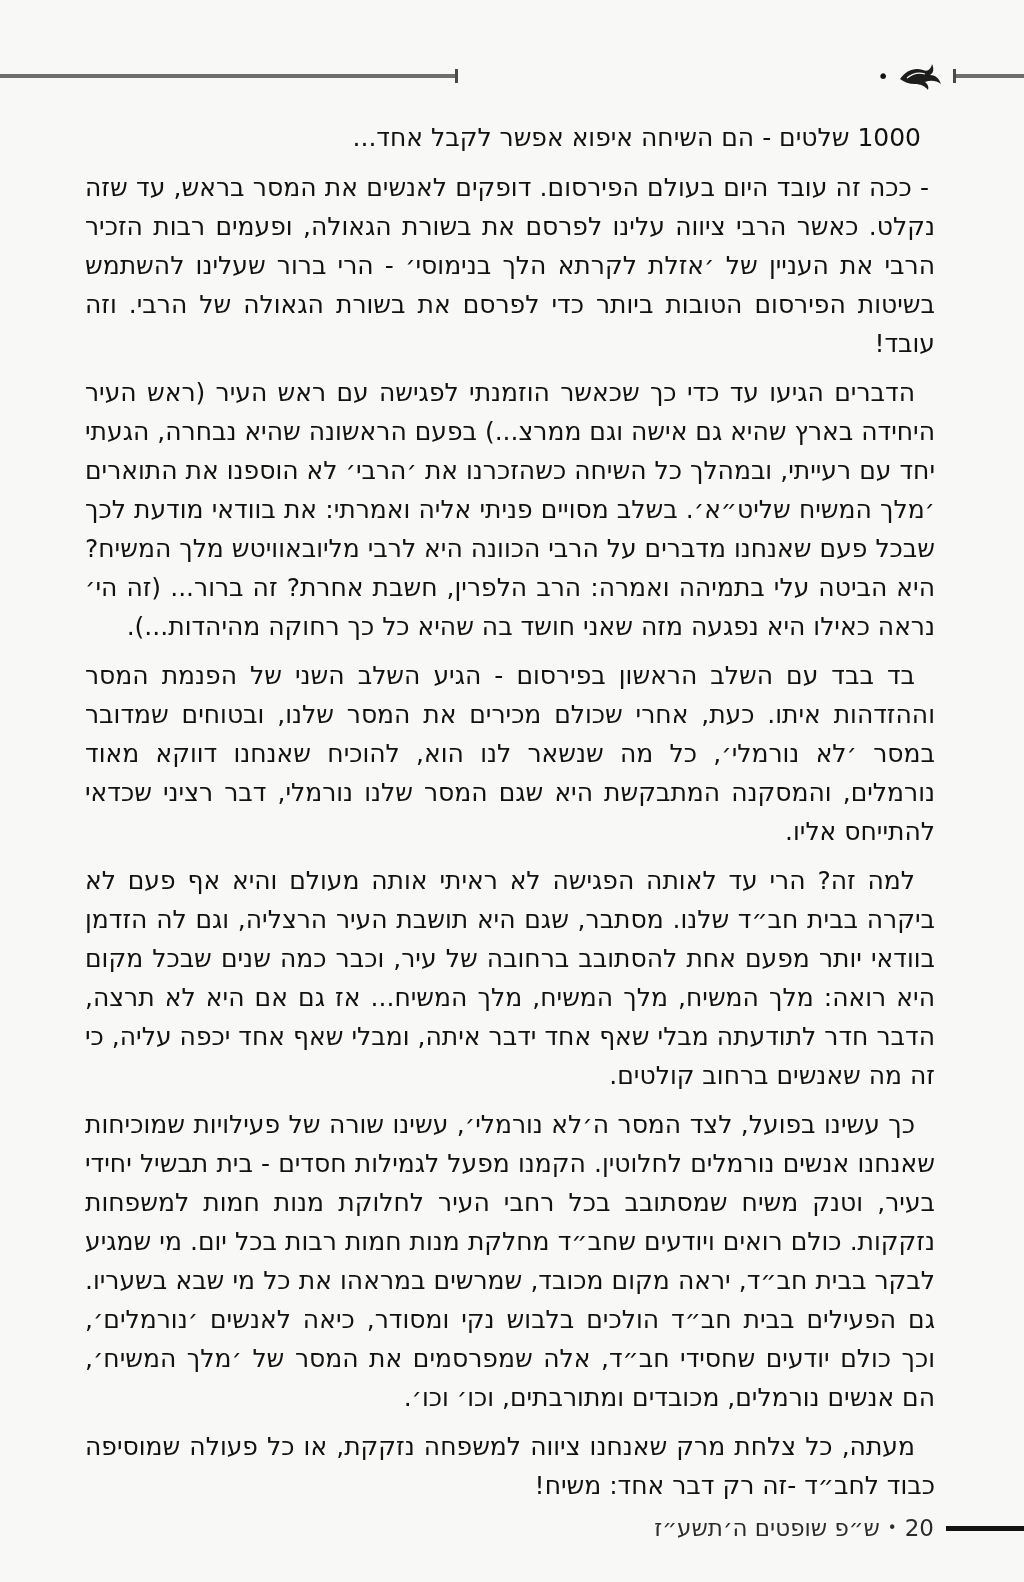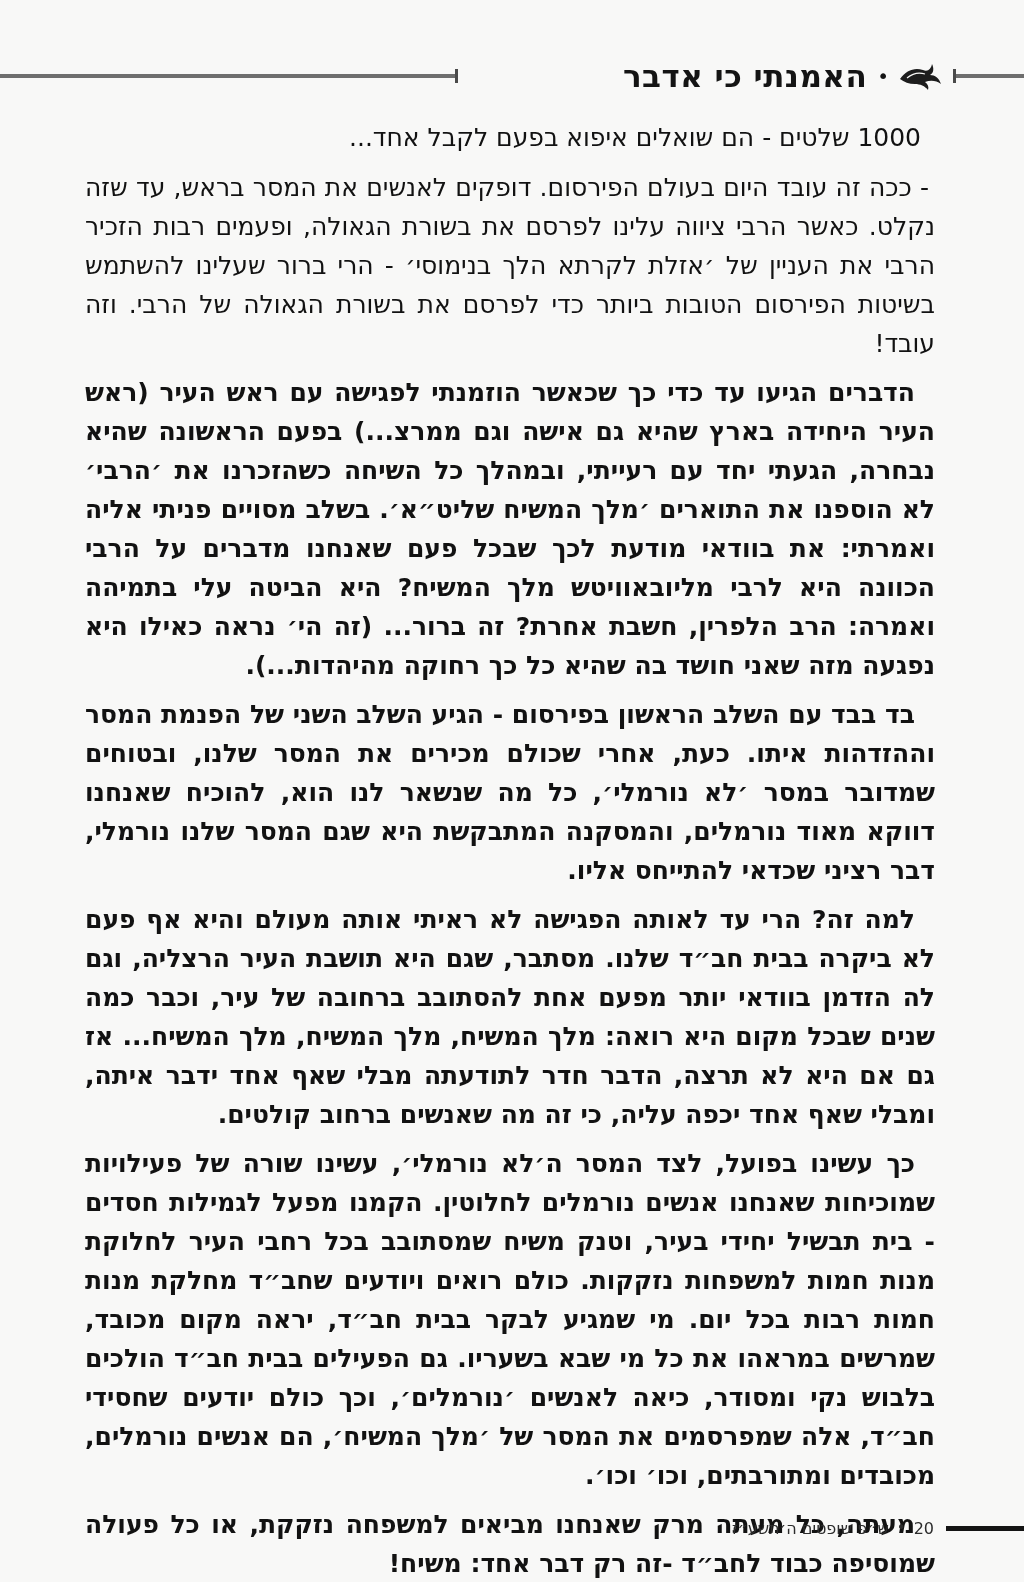--- a/index.html
+++ b/index.html
@@ -65,34 +65,34 @@
     color: #121212;
   }
   .content p { margin: 0 0 10px 0; }
   .intro {
     text-align: right;
     margin-left: 0;
     margin-right: 14px !important;
     margin-bottom: 11px !important;
   }
   .para.first { text-indent: 6px; }
-  .para.indent { text-indent: 20px; font-weight: bold; }
+  .para.indent { text-indent: 20px; }
 
   
   .page-footer {
     position: absolute;
     top: 1513px;
     right: 0;
     height: 30px;
     display: flex;
     align-items: center;
     direction: ltr;
   }
   .footer-issue, .footer-page {
-    font-size: 16px;
+    font-size: 23px;
     color: #2c2c2c;
     white-space: nowrap;
   }
   .footer-bullet {
     font-size: 15px;
     color: #2c2c2c;
     margin: 0 8px;
   }
   .footer-rule {
     width: 78px;
@@ -104,41 +104,40 @@
 </head>
 <body>
 
 <div class="page">
 
   <header class="page-header">
     <div class="rule rule-left"></div>
     <div class="tick"></div>
     <div class="header-spacer"></div>
     <div class="header-title-group">
-      <h1 class="header-title">האמנתי כי אדבר</h1>
       <span class="header-bullet">•</span>
       <span class="ornament">
         <svg width="44" height="28" viewBox="0 0 44 28" aria-hidden="true">
           <path d="M1 17 C 7 8, 16 5, 24 8 C 29 10, 32 7, 33 2 C 35 6, 35 11, 31 13 C 36 13, 40 16, 42 22 C 37 18, 31 18, 26 20 C 29 22, 30 25, 29 28 C 26 24, 21 22, 16 22 C 10 22, 5 20, 1 17 Z" fill="#1d1d1d"></path>
           <path d="M8 16 C 14 11, 20 10, 26 12" stroke="#f8f8f7" stroke-width="1.2" fill="none"></path>
         </svg>
       </span>
     </div>
     <div class="tick"></div>
     <div class="rule rule-right"></div>
   </header>
 
   <main class="content">
-    <p class="intro">1000 שלטים - הם שואלים איפוא בפעם לקבל אחד...</p>
+    <p class="intro">1000 שלטים - הם השיחה איפוא אפשר לקבל אחד...</p>
     <p class="para first">- ככה זה עובד היום בעולם הפירסום. דופקים לאנשים את המסר בראש, עד שזה נקלט. כאשר הרבי ציווה עלינו לפרסם את בשורת הגאולה, ופעמים רבות הזכיר הרבי את העניין של ׳אזלת לקרתא הלך בנימוסי׳ - הרי ברור שעלינו להשתמש בשיטות הפירסום הטובות ביותר כדי לפרסם את בשורת הגאולה של הרבי. וזה עובד!</p>
     <p class="para indent">הדברים הגיעו עד כדי כך שכאשר הוזמנתי לפגישה עם ראש העיר (ראש העיר היחידה בארץ שהיא גם אישה וגם ממרצ...) בפעם הראשונה שהיא נבחרה, הגעתי יחד עם רעייתי, ובמהלך כל השיחה כשהזכרנו את ׳הרבי׳ לא הוספנו את התוארים ׳מלך המשיח שליט״א׳. בשלב מסויים פניתי אליה ואמרתי: את בוודאי מודעת לכך שבכל פעם שאנחנו מדברים על הרבי הכוונה היא לרבי מליובאוויטש מלך המשיח? היא הביטה עלי בתמיהה ואמרה: הרב הלפרין, חשבת אחרת? זה ברור... (זה הי׳ נראה כאילו היא נפגעה מזה שאני חושד בה שהיא כל כך רחוקה מהיהדות...).</p>
     <p class="para indent">בד בבד עם השלב הראשון בפירסום - הגיע השלב השני של הפנמת המסר וההזדהות איתו. כעת, אחרי שכולם מכירים את המסר שלנו, ובטוחים שמדובר במסר ׳לא נורמלי׳, כל מה שנשאר לנו הוא, להוכיח שאנחנו דווקא מאוד נורמלים, והמסקנה המתבקשת היא שגם המסר שלנו נורמלי, דבר רציני שכדאי להתייחס אליו.</p>
     <p class="para indent">למה זה? הרי עד לאותה הפגישה לא ראיתי אותה מעולם והיא אף פעם לא ביקרה בבית חב״ד שלנו. מסתבר, שגם היא תושבת העיר הרצליה, וגם לה הזדמן בוודאי יותר מפעם אחת להסתובב ברחובה של עיר, וכבר כמה שנים שבכל מקום היא רואה: מלך המשיח, מלך המשיח, מלך המשיח... אז גם אם היא לא תרצה, הדבר חדר לתודעתה מבלי שאף אחד ידבר איתה, ומבלי שאף אחד יכפה עליה, כי זה מה שאנשים ברחוב קולטים.</p>
     <p class="para indent">כך עשינו בפועל, לצד המסר ה׳לא נורמלי׳, עשינו שורה של פעילויות שמוכיחות שאנחנו אנשים נורמלים לחלוטין. הקמנו מפעל לגמילות חסדים - בית תבשיל יחידי בעיר, וטנק משיח שמסתובב בכל רחבי העיר לחלוקת מנות חמות למשפחות נזקקות. כולם רואים ויודעים שחב״ד מחלקת מנות חמות רבות בכל יום. מי שמגיע לבקר בבית חב״ד, יראה מקום מכובד, שמרשים במראהו את כל מי שבא בשעריו. גם הפעילים בבית חב״ד הולכים בלבוש נקי ומסודר, כיאה לאנשים ׳נורמלים׳, וכך כולם יודעים שחסידי חב״ד, אלה שמפרסמים את המסר של ׳מלך המשיח׳, הם אנשים נורמלים, מכובדים ומתורבתים, וכו׳ וכו׳.</p>
-    <p class="para indent">מעתה, כל מעתה מרק שאנחנו מביאים למשפחה נזקקת, או כל פעולה שמוסיפה כבוד לחב״ד -זה רק דבר אחד: משיח!</p>
+    <p class="para indent">מעתה, כל צלחת מרק שאנחנו ציווה למשפחה נזקקת, או כל פעולה שמוסיפה כבוד לחב״ד -זה רק דבר אחד: משיח!</p>
   </main>
 
   <footer class="page-footer">
     <span class="footer-issue">ש״פ שופטים ה׳תשע״ז</span>
     <span class="footer-bullet">•</span>
     <span class="footer-page">20</span>
     <div class="footer-rule"></div>
   </footer>
 
 </div>

